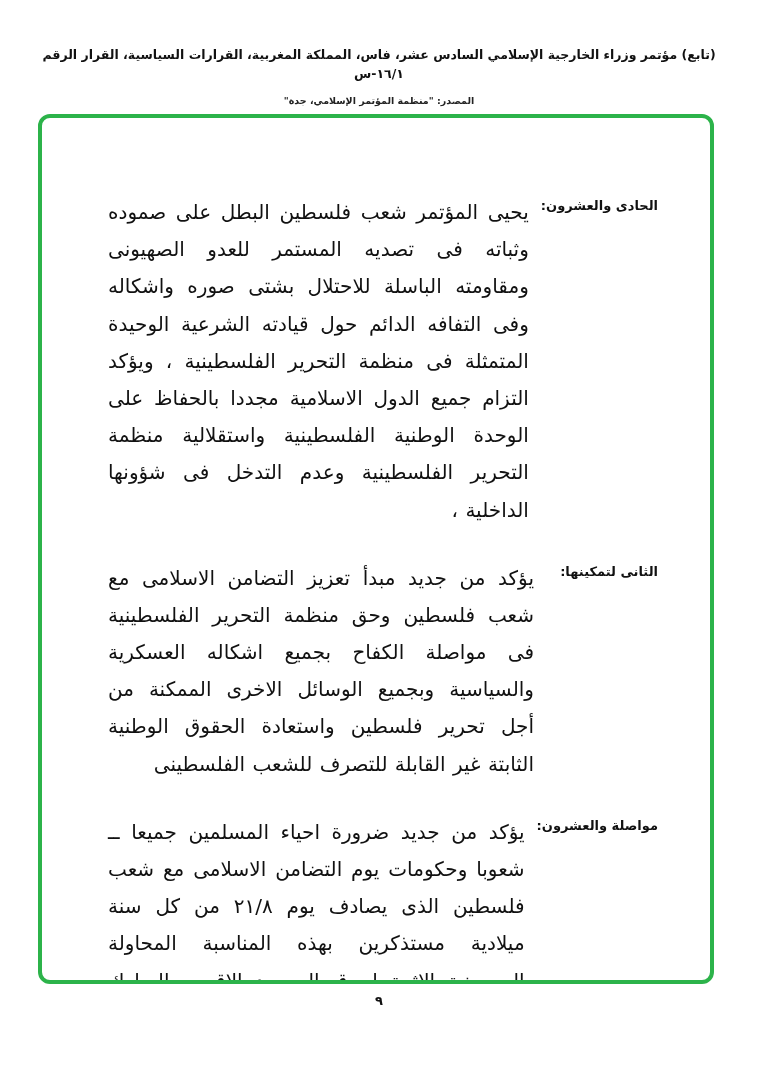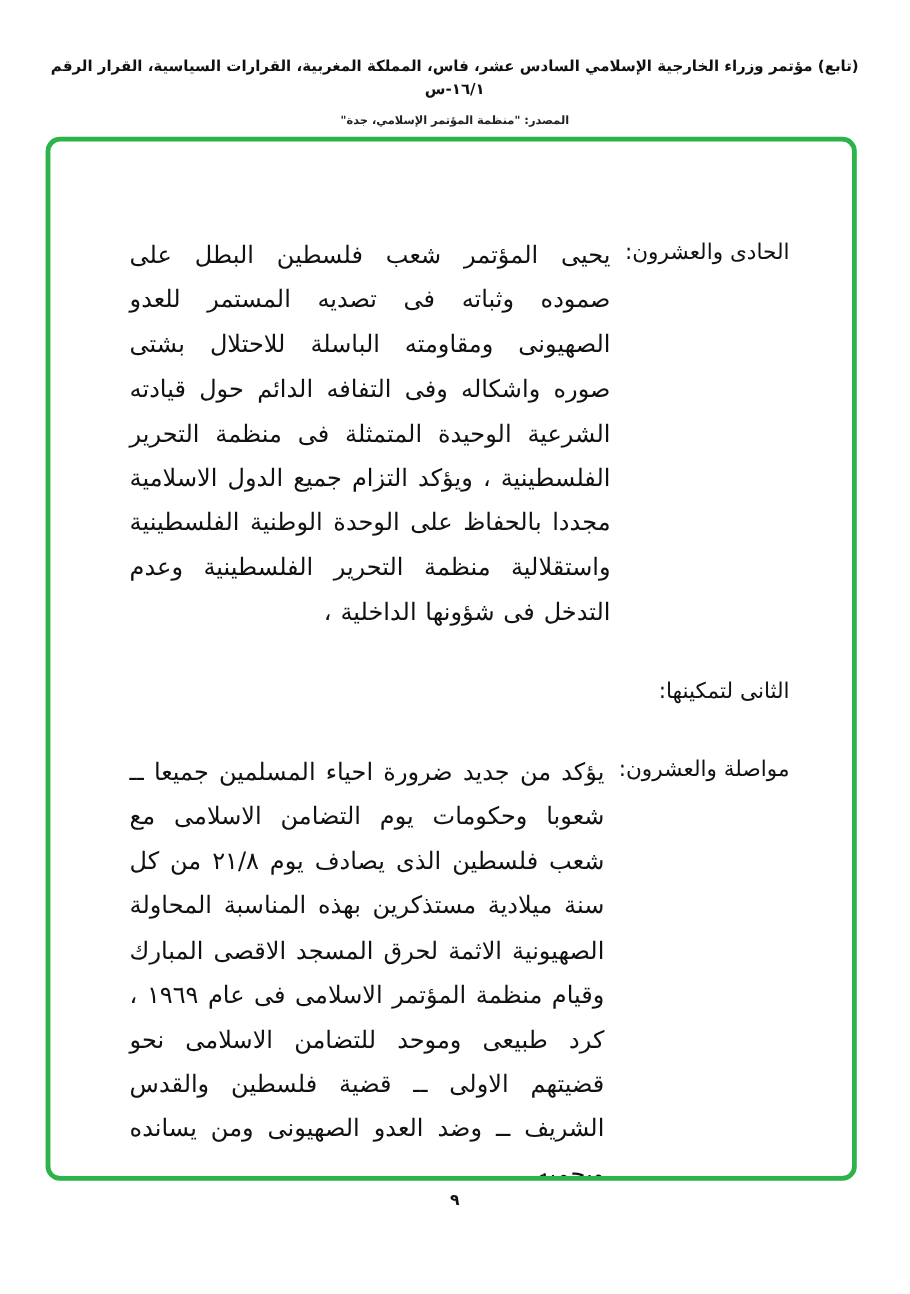--- a/index.html
+++ b/index.html
@@ -45,22 +45,22 @@
     overflow: hidden;
   }
   .para {
     display: flex;
     align-items: flex-start;
     gap: 12px;
     margin-bottom: 31px;
   }
   .para-label {
     flex: 0 0 112px;
-    font-size: 18px;
-    font-weight: normal;
+    font-size: 13px;
+    font-weight: bold;
     white-space: nowrap;
     line-height: 1.9;
   }
   .para-body {
     flex: 1 1 auto;
     font-size: 20px;
     line-height: 1.86;
     text-align: justify;
     text-justify: inter-word;
     word-spacing: 1px;
@@ -87,20 +87,21 @@
 
   <div class="content-box">
 
     <div class="para">
       <div class="para-label">الحادى والعشرون:</div>
       <div class="para-body">يحيى المؤتمر شعب فلسطين البطل على صموده وثباته فى تصديه المستمر للعدو الصهيونى ومقاومته الباسلة للاحتلال بشتى صوره واشكاله وفى التفافه الدائم حول قيادته الشرعية الوحيدة المتمثلة فى منظمة التحرير الفلسطينية ، ويؤكد التزام جميع الدول الاسلامية مجددا بالحفاظ على الوحدة الوطنية الفلسطينية واستقلالية منظمة التحرير الفلسطينية وعدم التدخل فى شؤونها الداخلية ،</div>
     </div>
 
     <div class="para">
       <div class="para-label">الثانى لتمكينها:</div>
+      <div class="para-body">يؤكد من جديد مبدأ تعزيز التضامن الاسلامى مع شعب فلسطين وحق منظمة التحرير الفلسطينية فى مواصلة الكفاح بجميع اشكاله العسكرية والسياسية وبجميع الوسائل الاخرى الممكنة من أجل تحرير فلسطين واستعادة الحقوق الوطنية الثابتة غير القابلة للتصرف للشعب الفلسطينى</div>
     </div>
 
     <div class="para">
       <div class="para-label">مواصلة والعشرون:</div>
       <div class="para-body">يؤكد من جديد ضرورة احياء المسلمين جميعا ــ شعوبا وحكومات يوم التضامن الاسلامى مع شعب فلسطين الذى يصادف يوم ٢١/٨ من كل سنة ميلادية مستذكرين بهذه المناسبة المحاولة الصهيونية الاثمة لحرق المسجد الاقصى المبارك وقيام منظمة المؤتمر الاسلامى فى عام ١٩٦٩ ، كرد طبيعى وموحد للتضامن الاسلامى نحو قضيتهم الاولى ــ قضية فلسطين والقدس الشريف ــ وضد العدو الصهيونى ومن يسانده ويحميه ،</div>
     </div>
 
     <div class="para">
       <div class="para-label">والفعال والعشرون:</div>
     </div>

